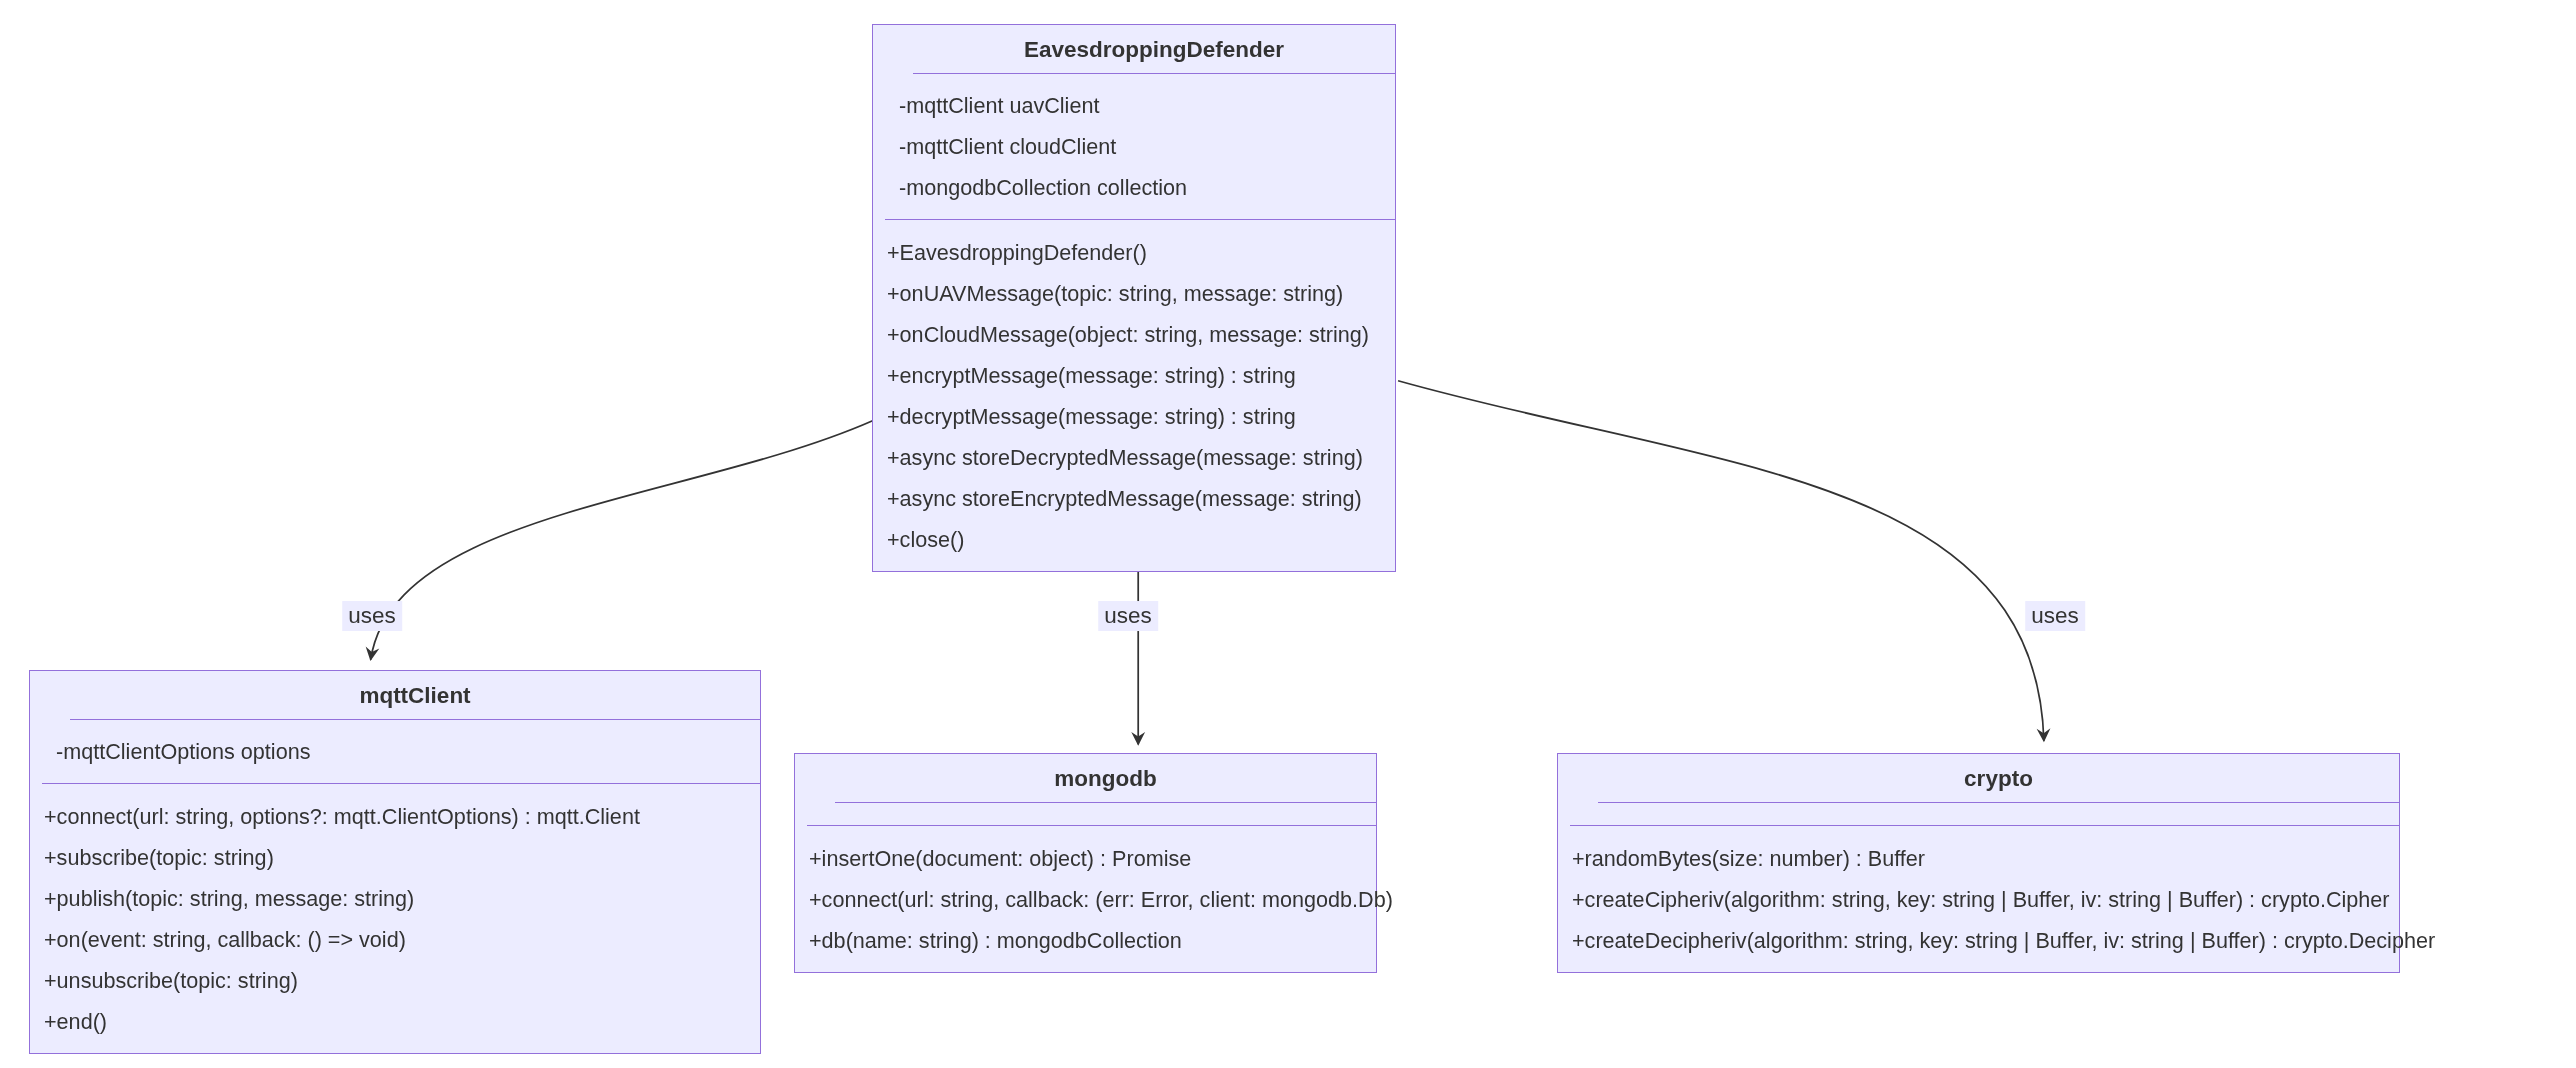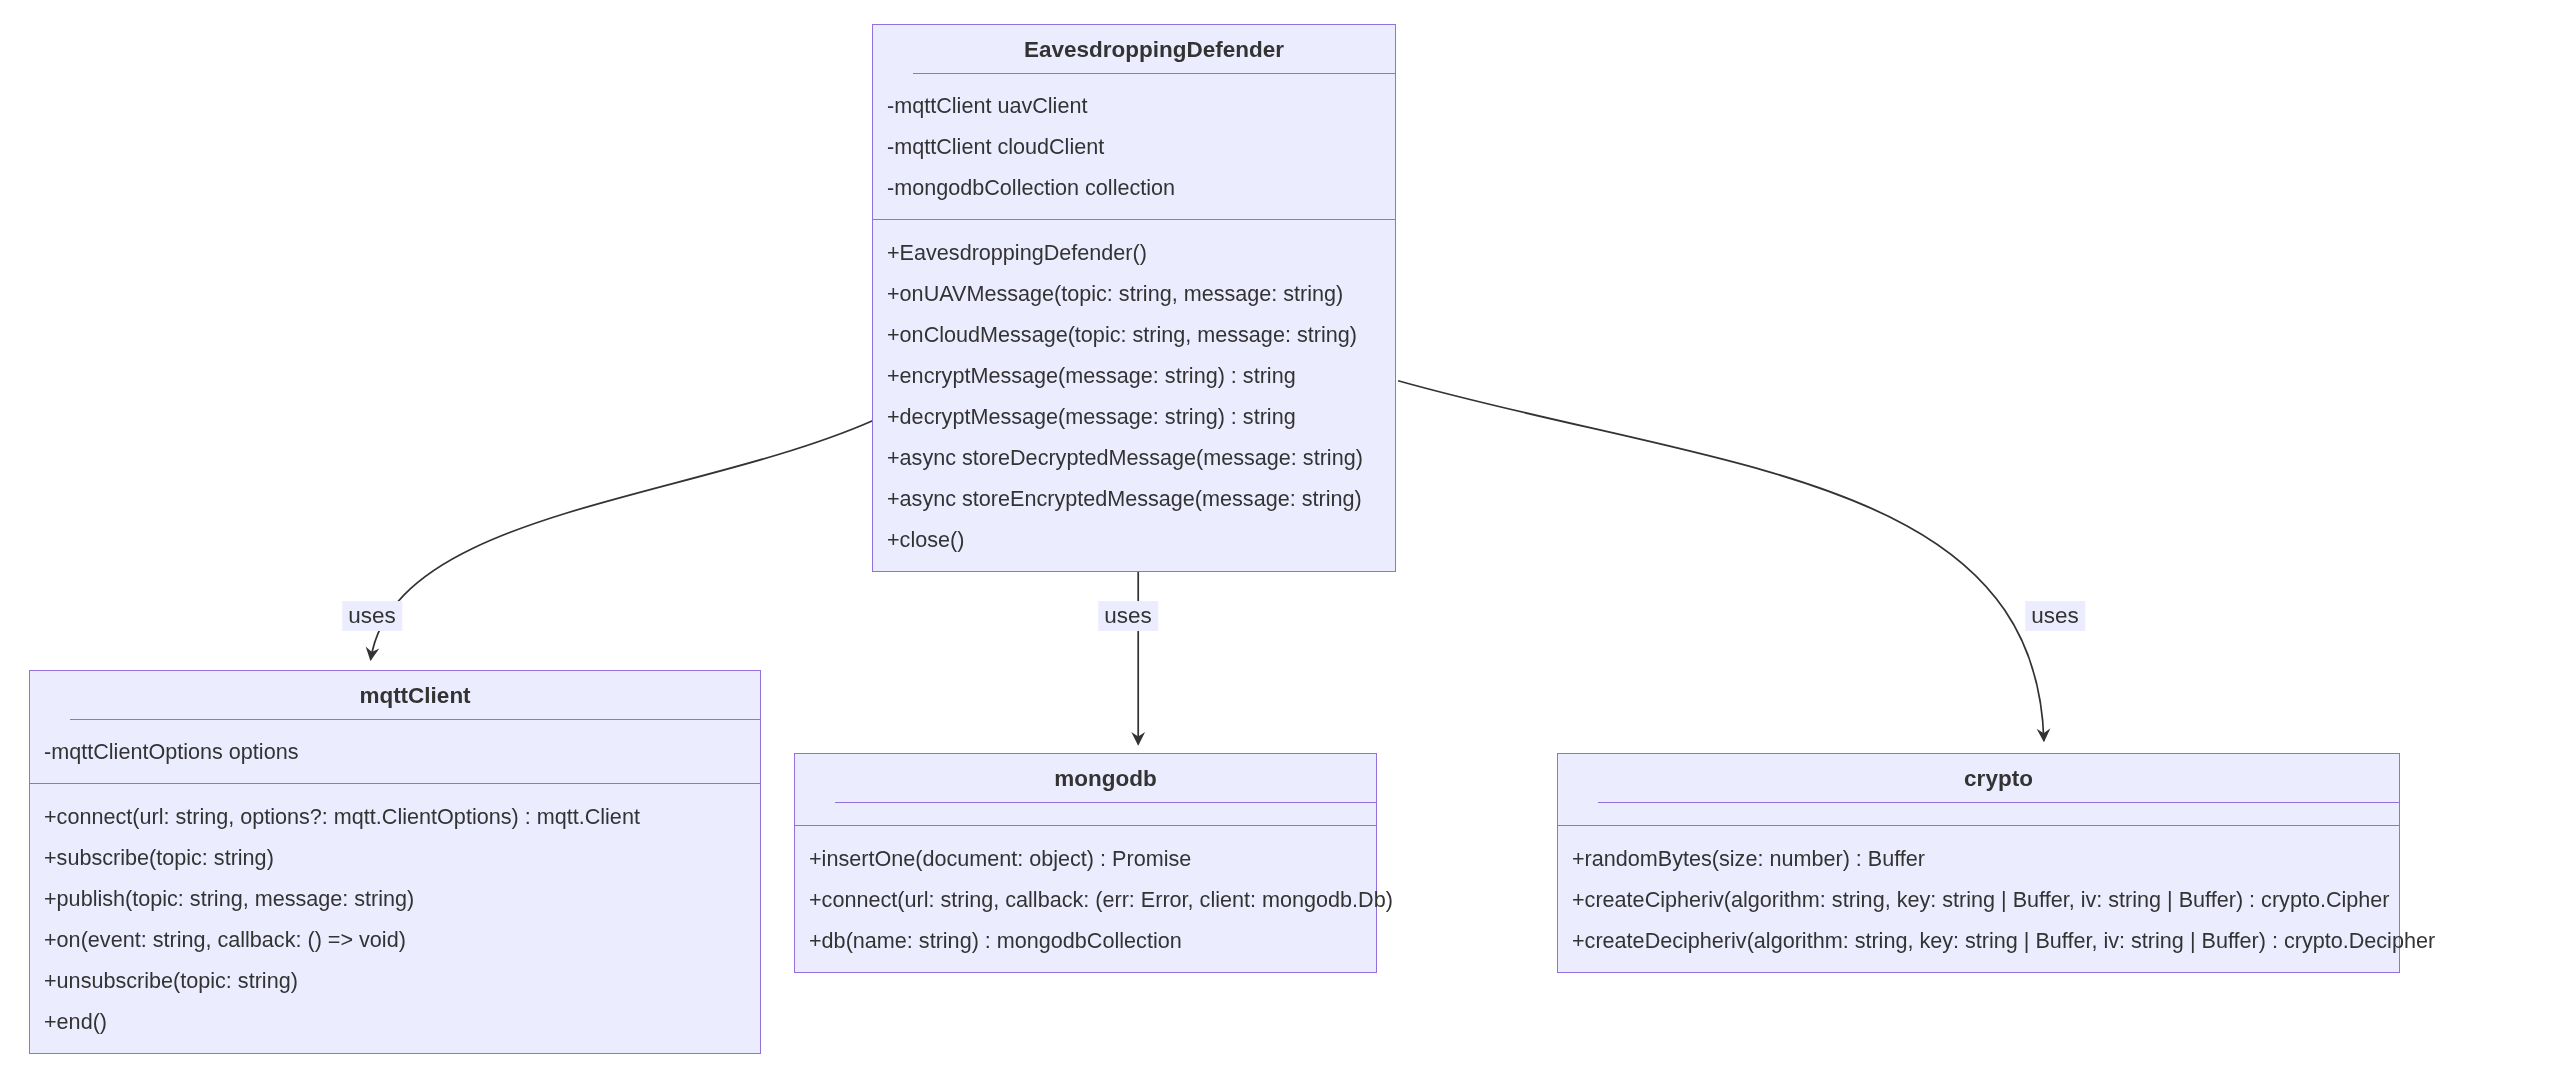--- a/index.html
+++ b/index.html
@@ -40,20 +40,21 @@
     text-align:center;
     font-weight:bold;
     font-size:22.5px;
     border-bottom:1.7px solid var(--box-border);
     white-space:nowrap;
     margin-left:40px;
   }
   .class-attrs{
     padding:11.2px 0;
     border-bottom:1.7px solid var(--box-border);
+    margin-left:12px;
   }
   .class-methods{
     padding:11.2px 0;
   }
   .member-row{
     height:41px;
     line-height:41px;
     padding-left:14px;
     padding-right:8.6px;
     font-size:21.6px;
@@ -105,21 +106,21 @@
   <div class="class-box box-defender">
     <div class="class-title">EavesdroppingDefender</div>
     <div class="class-attrs">
         <div class="member-row">-mqttClient uavClient</div>
         <div class="member-row">-mqttClient cloudClient</div>
         <div class="member-row">-mongodbCollection collection</div>
       </div>
     <div class="class-methods">
         <div class="member-row">+EavesdroppingDefender()</div>
         <div class="member-row">+onUAVMessage(topic: string, message: string)</div>
-        <div class="member-row">+onCloudMessage(topic: string, message: string)</div>
+        <div class="member-row">+onCloudMessage(object: string, message: string)</div>
         <div class="member-row">+encryptMessage(message: string) : string</div>
         <div class="member-row">+decryptMessage(message: string) : string</div>
         <div class="member-row">+async storeDecryptedMessage(message: string)</div>
         <div class="member-row">+async storeEncryptedMessage(message: string)</div>
         <div class="member-row">+close()</div>
       </div>
   </div>
 
   <div class="class-box box-mqttclient">
     <div class="class-title">mqttClient</div>

